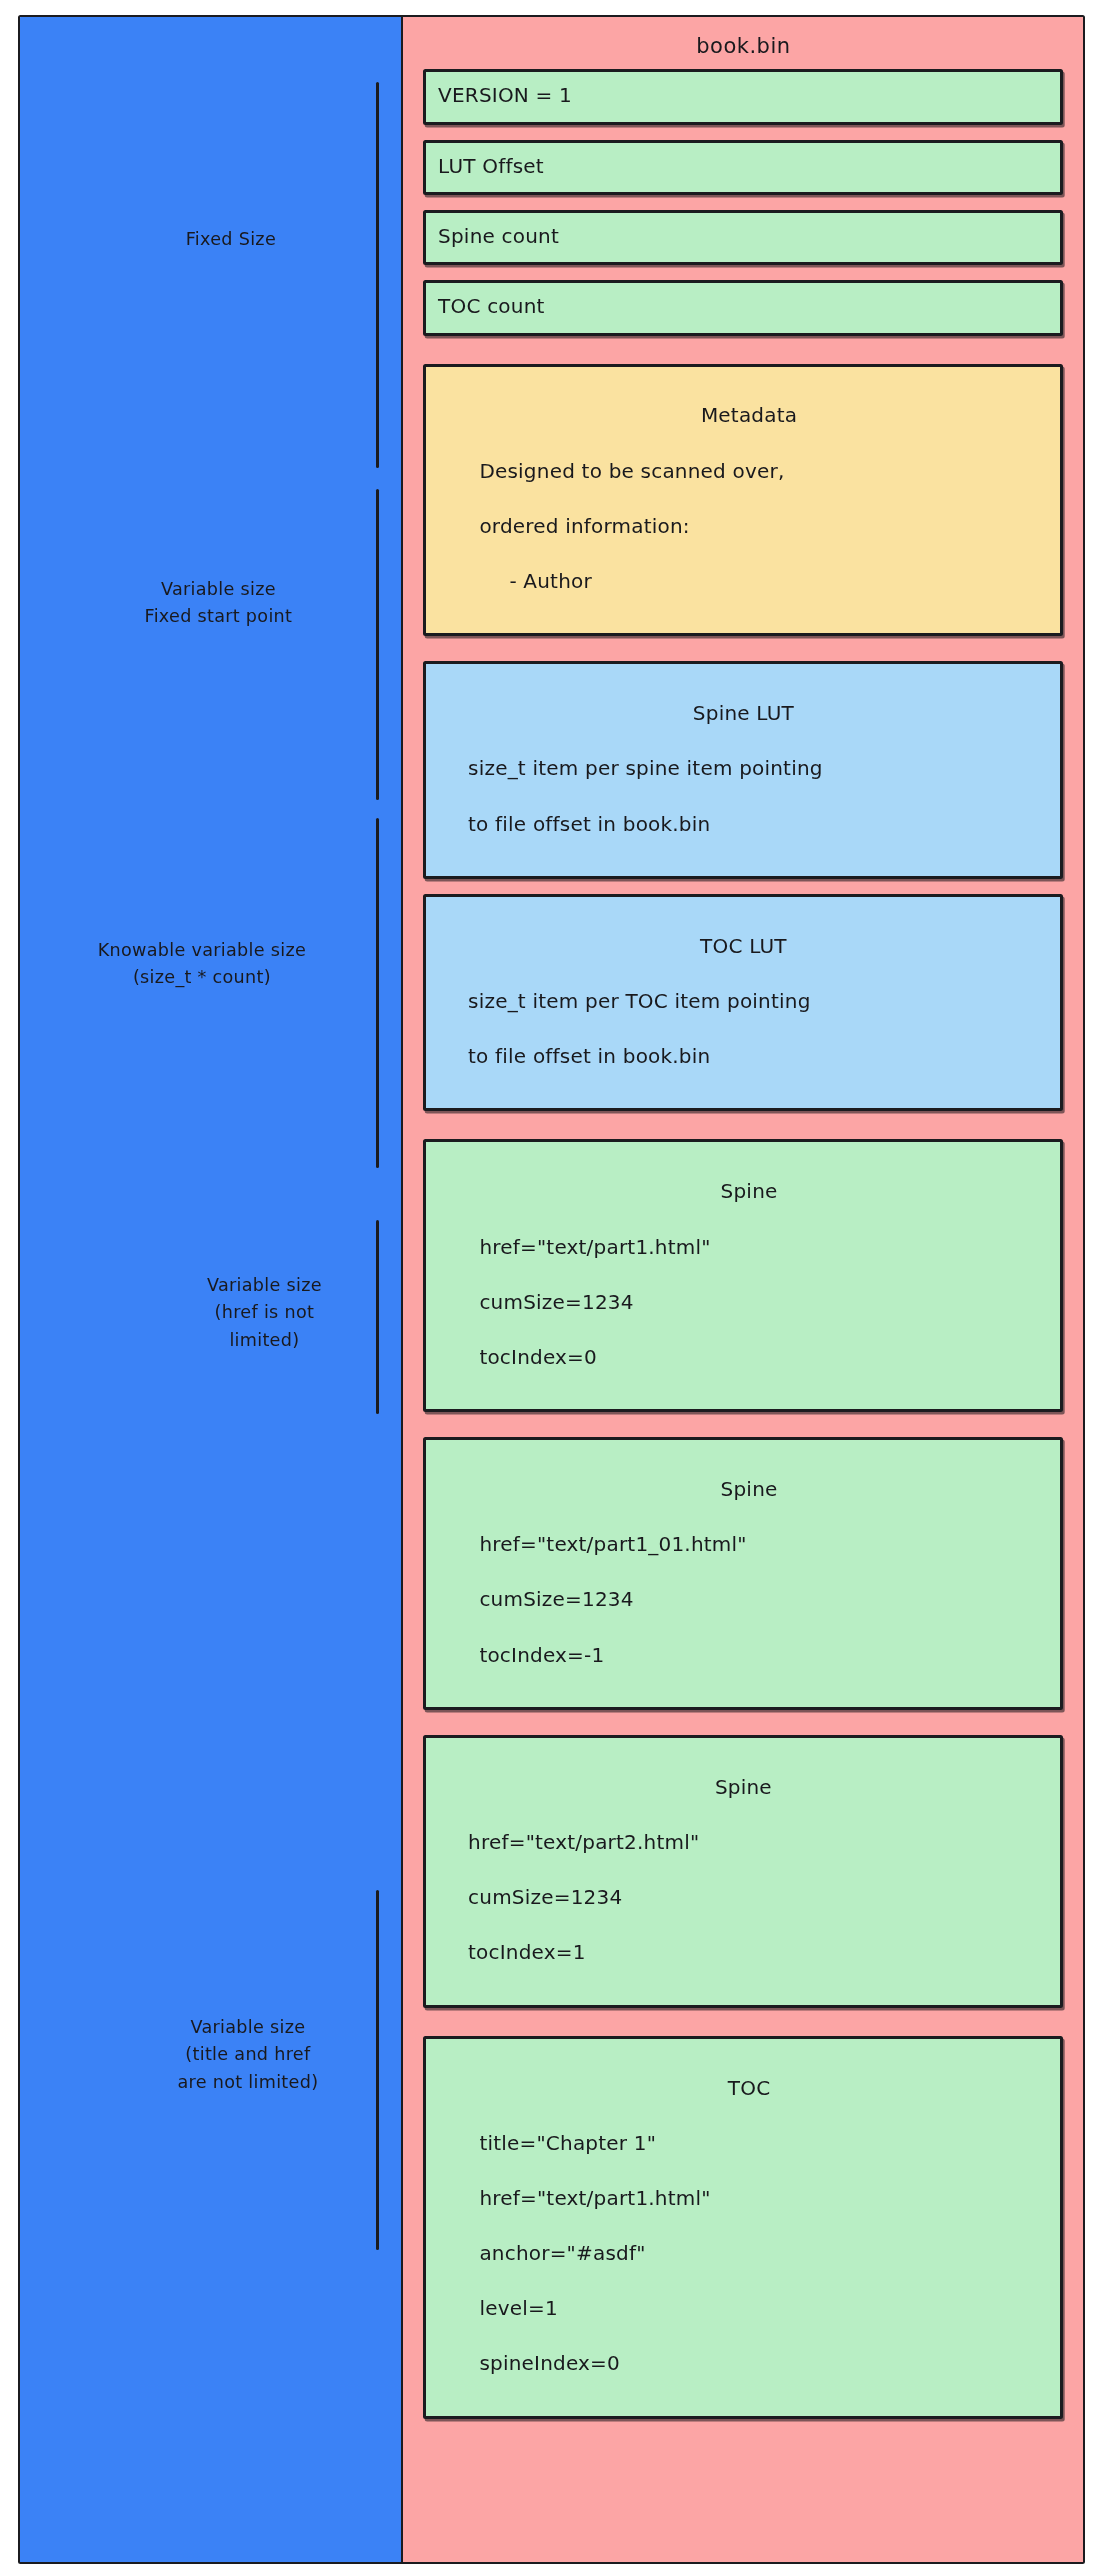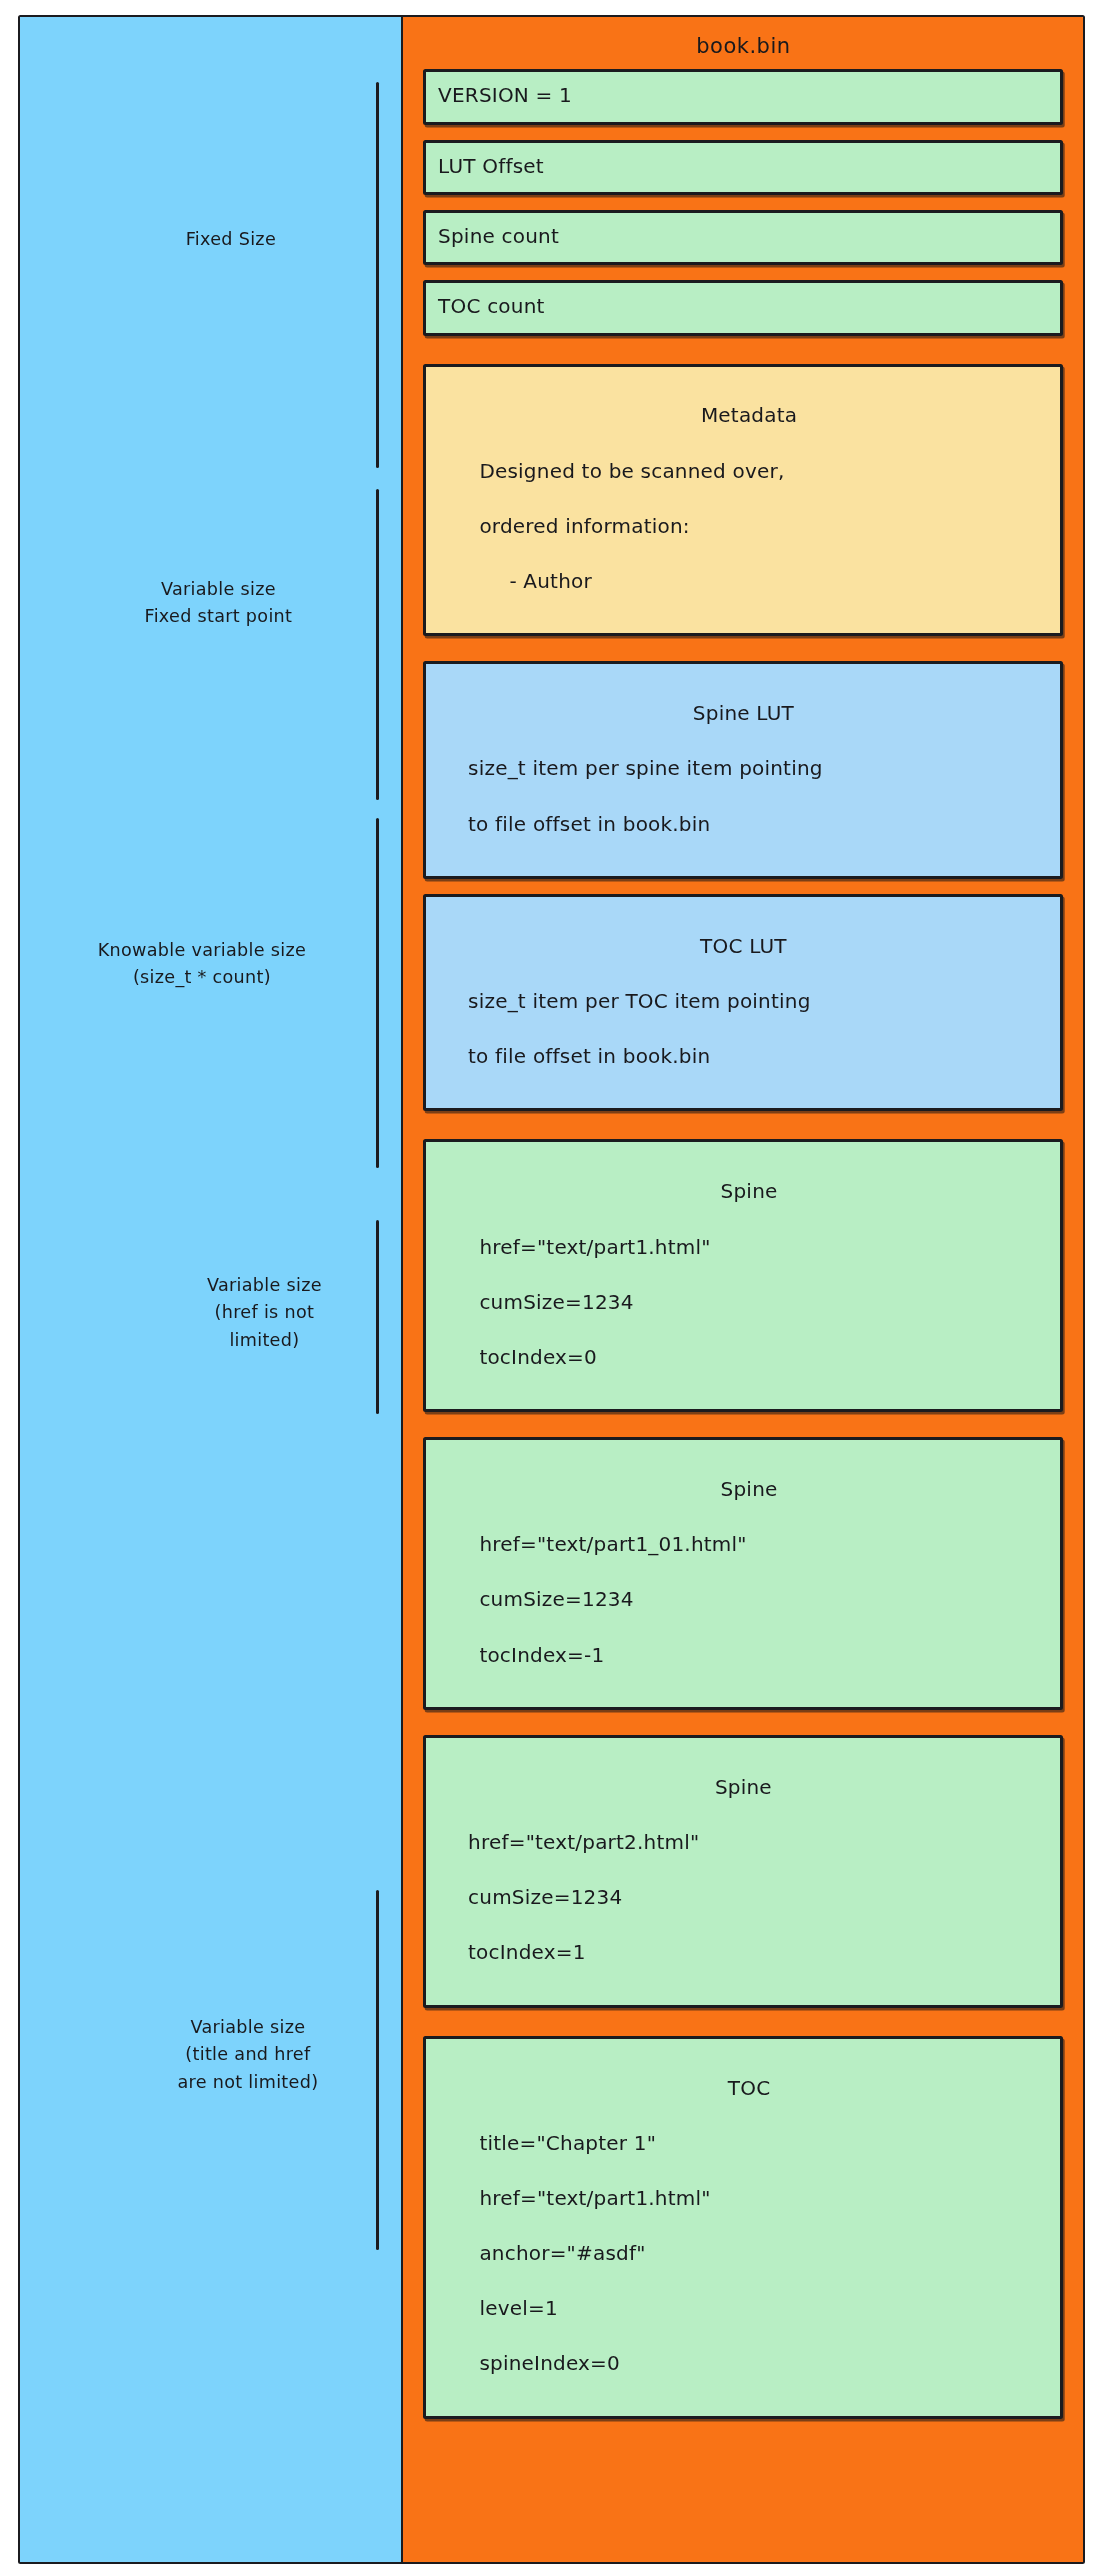--- a/index.html
+++ b/index.html
@@ -23,21 +23,21 @@
     border:2.9px solid #1b1b1f;
     border-radius:2.5px;
     background:#f7f2ee;
     overflow:hidden;
   }
   
   .left-col {
     position:relative;
     width:383px;
     flex:0 0 383px;
-    background:#7dd3fc;
+    background:#3b82f6;
     border-right:2.9px solid #1b1b1f;
     box-sizing:border-box;
   }
   .note {
     position:absolute;
     right:45px;
     text-align:center;
     color:#19191d;
     font-family:"DejaVu Sans", sans-serif;
     font-size:17.6px;
@@ -49,21 +49,21 @@
     position:absolute;
     right:22px;
     width:3.3px;
     background:#1b1b1f;
     border-radius:2.5px;
   }
   
   .right-col {
     position:relative;
     flex:1 1 auto;
-    background:#f97316;
+    background:#fca5a5;
     box-sizing:border-box;
     padding:0 20px 18.4px 20px;
   }
   .file-title {
     text-align:center;
     font-size:21px;
     color:#19191d;
     letter-spacing:0.5px;
     padding:16.7px 0 11.7px 0;
     font-family:"DejaVu Sans", sans-serif;

